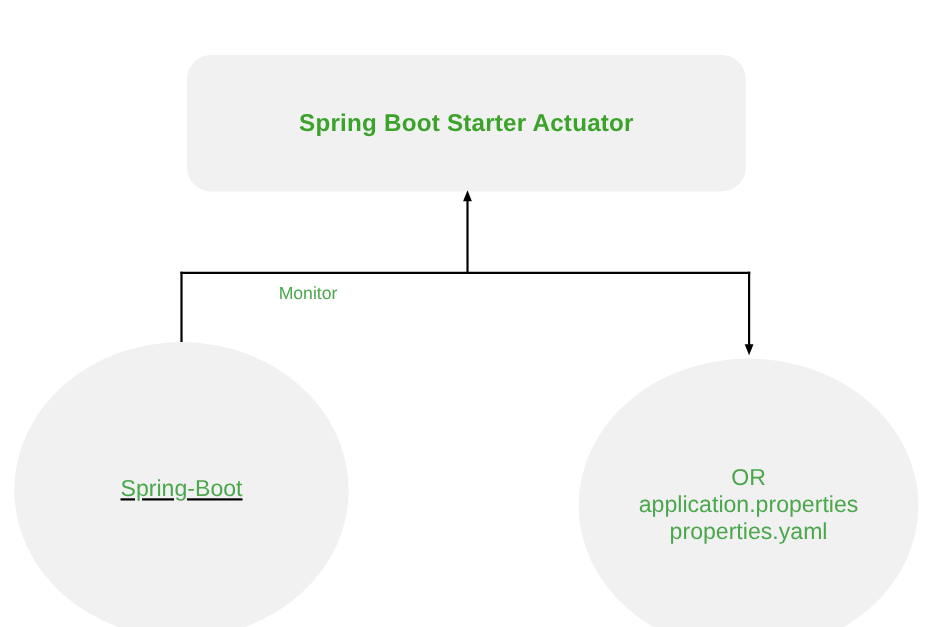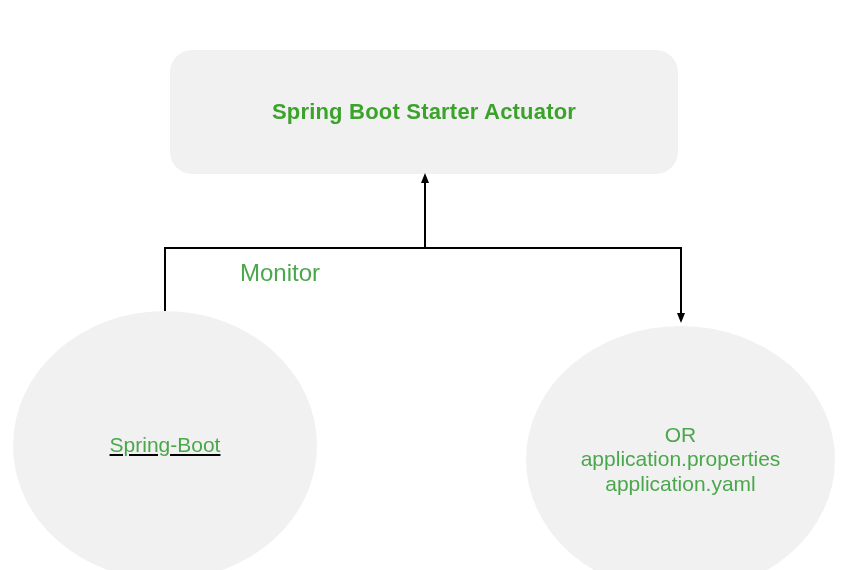--- a/index.html
+++ b/index.html
@@ -52,21 +52,21 @@
     stroke: var(--connector);
     stroke-width: 2;
   }
   .connectors polygon {
     fill: var(--connector);
   }
   .edge-label {
     position: absolute;
     transform: translateX(-50%);
     color: var(--text-green);
-    font-size: 24px;
+    font-size: 16px;
     white-space: nowrap;
   }
   .edge-label.monitor { left: 280px; top: 223px; }
   .edge-label.configuration { left: 565px; top: 223px; }
   .ellipse {
     position: absolute;
     background: var(--node-fill);
     border-radius: 50%;
     display: flex;
     align-items: center;
@@ -116,17 +116,17 @@
   <div class="ellipse left">
     <div class="node-text">
       <div>Spring-Boot</div>
     </div>
   </div>
 
   <div class="ellipse right">
     <div class="node-text">
       <div>OR</div>
       <div>application.properties</div>
-      <div>application.yaml</div>
+      <div>properties.yaml</div>
     </div>
   </div>
 
 </div>
 
 </body></html>

